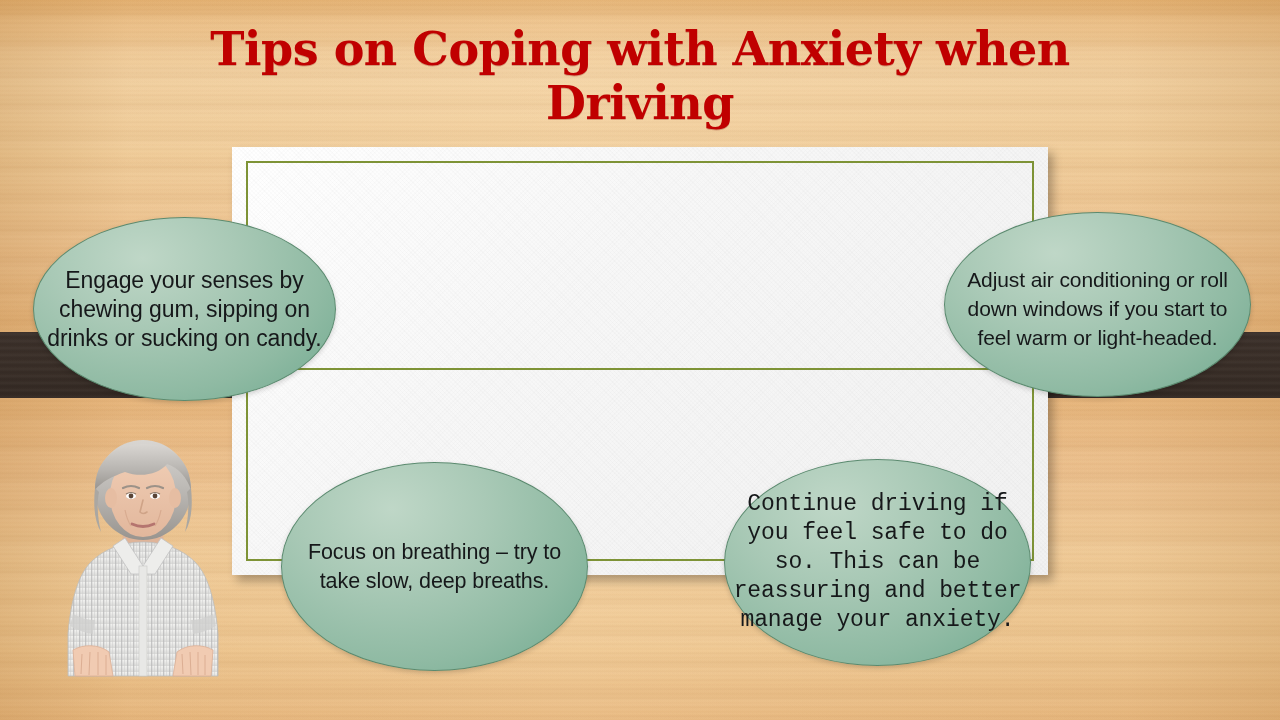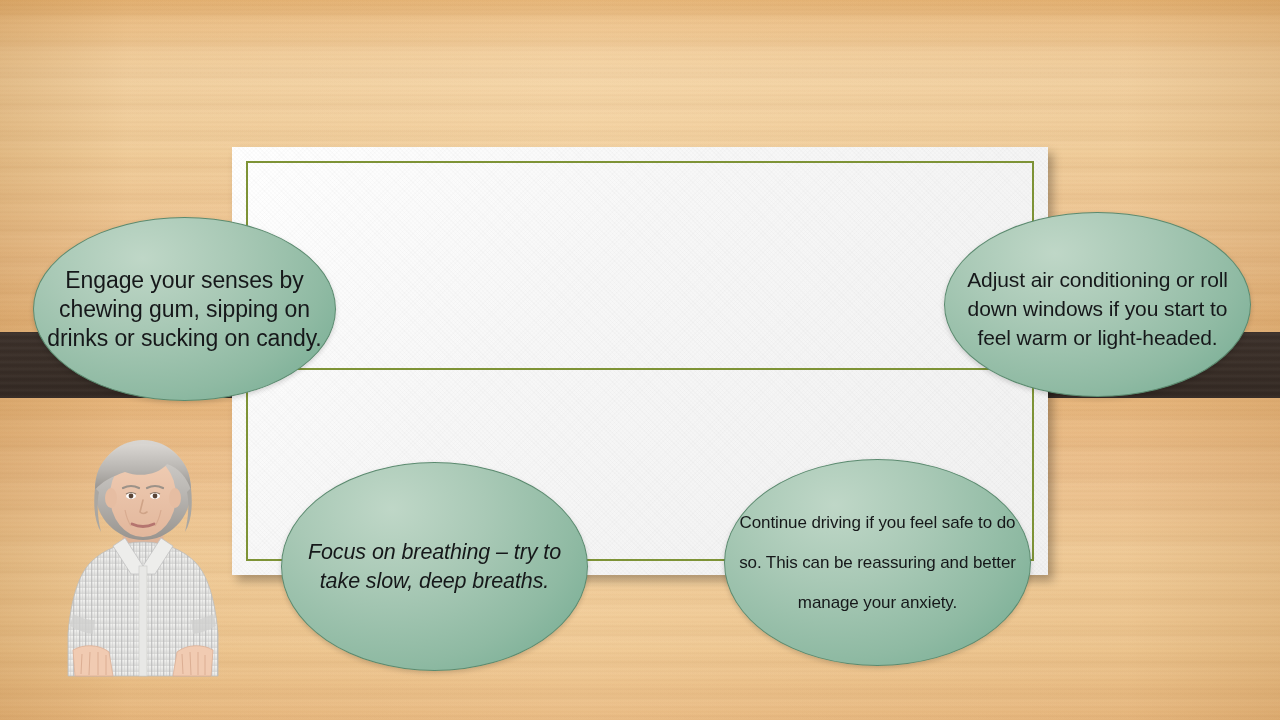--- a/index.html
+++ b/index.html
@@ -141,48 +141,49 @@
     font-size: 21.5px;
     line-height: 28.5px;
     letter-spacing: -0.1px;
     padding: 0 6px;
     white-space: pre-line;
   }
 
   #b-senses    { left: 33px;  top: 217px; width: 303px; height: 184px; }
   #b-distract  { left: 490px; top: 170px; width: 304px; height: 188px; }
   #b-air       { left: 944px; top: 212px; width: 307px; height: 185px; }
-  #b-breathing { left: 281px; top: 462px; width: 307px; height: 209px; font-style: italic; }
+  #b-breathing { left: 281px; top: 462px; width: 307px; height: 209px; }
   #b-continue  { left: 724px; top: 459px; width: 307px; height: 207px; }
 
   #b-senses    .txt { font-size: 23px; line-height: 29px; }
   #b-distract  .txt { font-size: 21.5px; line-height: 29px; }
   #b-air       .txt { font-size: 21px; line-height: 29px; margin-top: 7px; }
   #b-breathing .txt { font-size: 21.5px; line-height: 29px; }
-  #b-continue  .txt { font-size: 17px; line-height: 40px; }
+  #b-continue  .txt { font-size: 23px; line-height: 29px; font-family: Liberation Mono, monospace; }
 
   
   .person {
     position: absolute;
     left: 55px; top: 438px;
     width: 176px; height: 240px;
     overflow: visible;
   }
 </style>
 </head>
 <body>
 
 <div id="slide">
 
   <div class="wood-base"></div>
   <div class="wood-grain"></div>
   <div class="wood-grain2"></div>
   <div class="wood-vign"></div>
   <div class="dark-band"></div>
 
+  <div class="title">Tips on Coping with Anxiety when Driving</div>
 
   <div class="panel">
     <div class="panel-weave"></div>
     <div class="panel-frame"></div>
     <div class="panel-rule"></div>
   </div>
 
   <div class="person">
     <svg width="176" height="240" viewBox="0 0 176 240" xmlns="http://www.w3.org/2000/svg" aria-hidden="true">
       <defs>

